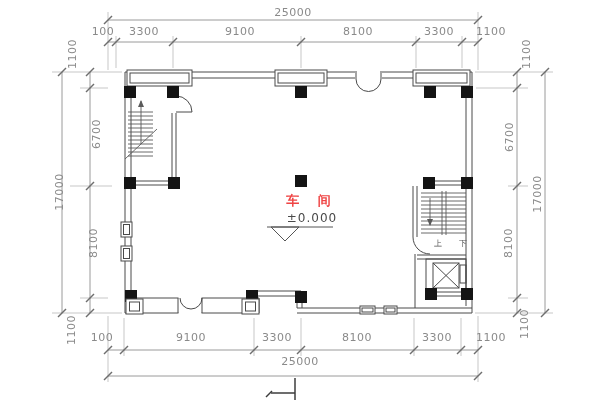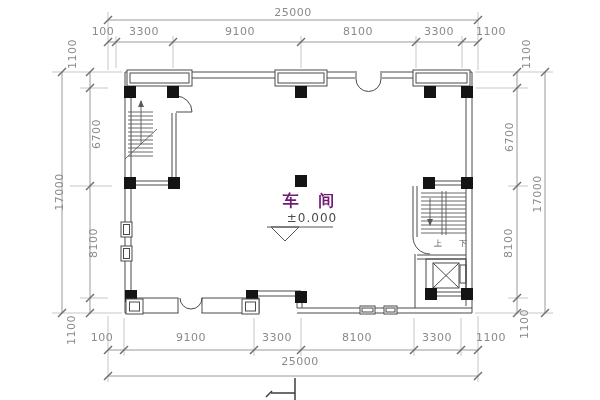--- a/index.html
+++ b/index.html
@@ -8,21 +8,21 @@
     font-family:"DejaVu Sans","Liberation Sans",sans-serif;overflow:hidden;
   }
   #plan-svg{position:absolute;left:0;top:0;}
   .dimlabel{
     position:absolute;transform:translate(-50%,-50%);
     font-size:11px;color:#8a8a8a;white-space:nowrap;letter-spacing:0.5px;
   }
   .dimlabel.vert{transform:translate(-50%,-50%) rotate(-90deg);}
   .room-label{
     position:absolute;transform:translate(-50%,-50%);
-    font-size:16px;font-weight:600;color:#701a75;letter-spacing:7px;white-space:nowrap;
+    font-size:13px;font-weight:600;color:#ef4444;letter-spacing:7px;white-space:nowrap;
   }
   .elev-label{
     position:absolute;transform:translate(-50%,-50%);
     font-size:12px;color:#4a4a4a;white-space:nowrap;letter-spacing:1px;
   }
   .stair-label{
     position:absolute;transform:translate(-50%,-50%);
     font-size:8px;color:#555;white-space:nowrap;
   }
 </style>

